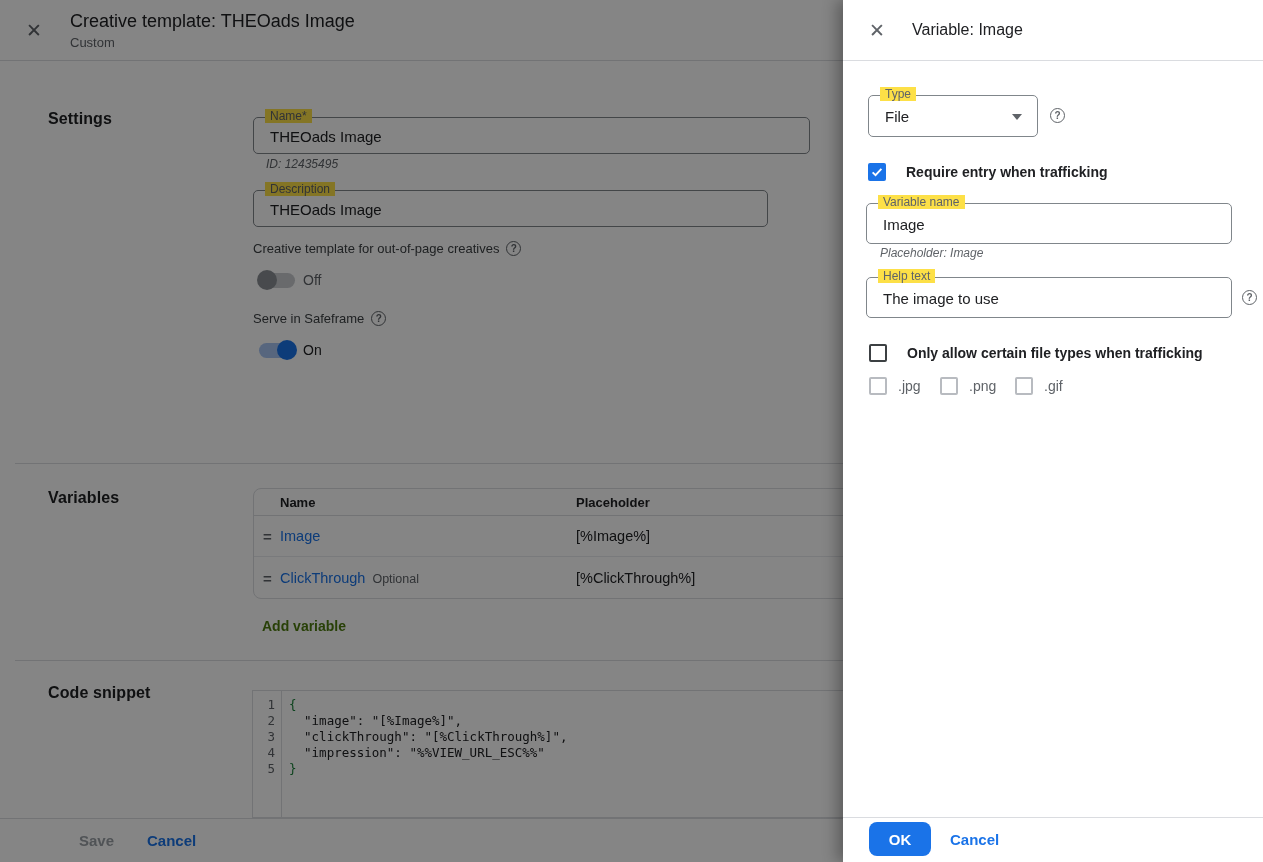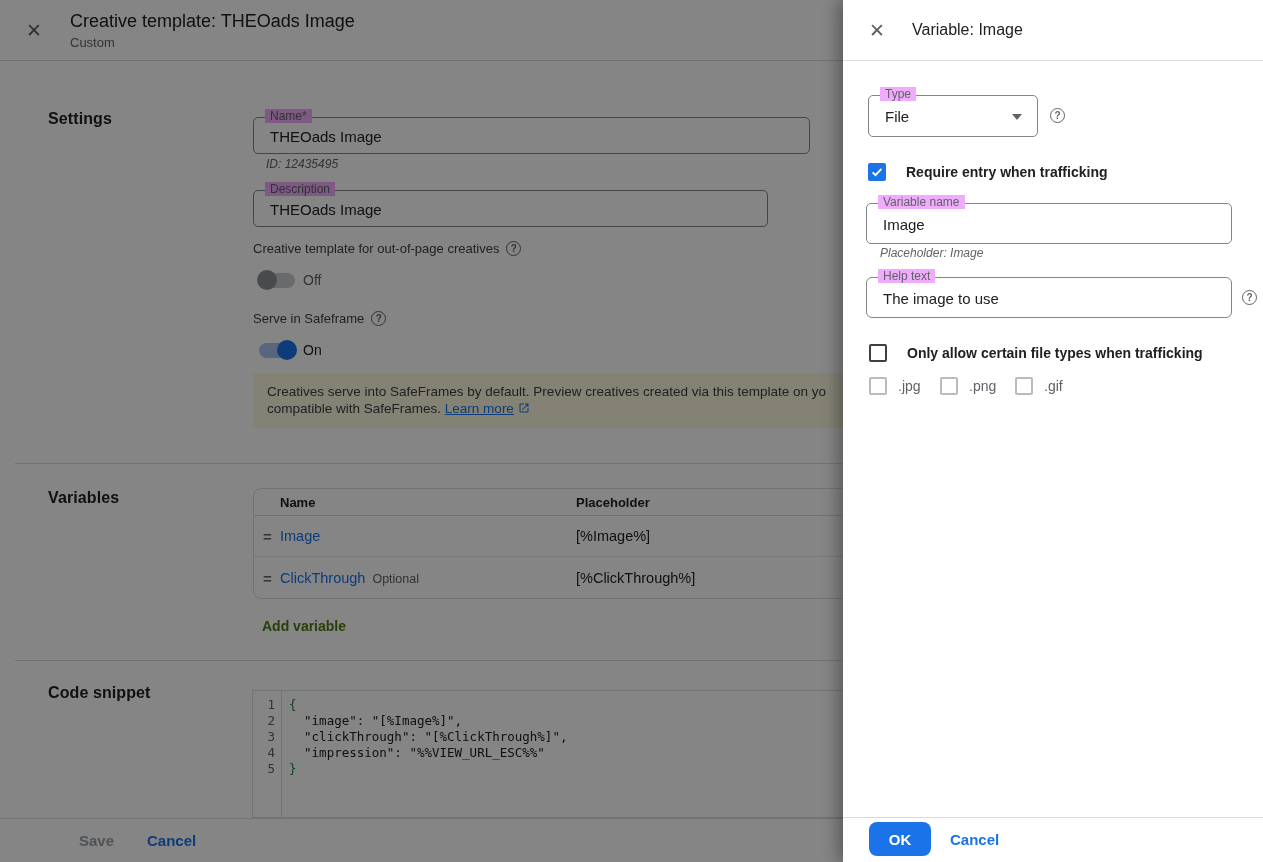--- a/index.html
+++ b/index.html
@@ -12,21 +12,21 @@
   
   .base { position:absolute; inset:0; background:#fff; }
   .page-header { position:absolute; top:0; left:0; width:100%; height:61px; background:#fff; border-bottom:1px solid #dadce0; }
   .close-x { position:absolute; font-size:19px; color:#5f6368; cursor:pointer; line-height:1; }
   .page-header .close-x { left:26px; top:21px; }
   .page-title { position:absolute; left:70px; top:11px; font-size:18px; color:#202124; white-space:nowrap; }
   .page-subtitle { position:absolute; left:70px; top:35px; font-size:13px; color:#5f6368; }
   .section-heading { position:absolute; font-size:16px; font-weight:700; color:#202124; letter-spacing:.1px; }
 
   .ofield { position:absolute; border:1px solid #80868b; border-radius:5px; background:#fff; }
-  .ofield .flabel { position:absolute; top:-9px; left:11px; font-size:12px; color:#5f6368; background:#f0abfc; padding:0 5px; white-space:nowrap; }
+  .ofield .flabel { position:absolute; top:-9px; left:11px; font-size:12px; color:#5f6368; background:#fde047; padding:0 5px; white-space:nowrap; }
   .ofield .fvalue { position:absolute; left:16px; top:50%; transform:translateY(-50%); font-size:15px; color:#202124; white-space:nowrap; }
 
   .helper { position:absolute; font-size:12px; color:#5f6368; white-space:nowrap;font-style:italic; }
   .inline-label { position:absolute; font-size:13px; color:#3c4043; display:flex; align-items:center; gap:7px; white-space:nowrap; }
 
   .help-circle { width:15px; height:15px; min-width:15px; border:1.5px solid #5f6368; border-radius:50%;
     color:#5f6368; font-size:10px; font-weight:700; display:inline-flex; align-items:center; justify-content:center; }
 
   .switch { position:absolute; width:40px; height:20px; cursor:pointer; }
   .switch .track { position:absolute; left:2px; top:3px; width:36px; height:15px; border-radius:8px; }
@@ -137,29 +137,20 @@
     <div class="inline-label" style="left:253px; top:311px;">
       <span>Serve in Safeframe</span>
       <span class="help-circle">?</span>
     </div>
     <div class="switch on" style="left:257px; top:340px;">
       <span class="track"></span>
       <span class="knob"></span>
     </div>
     <div class="toggle-state" style="left:303px; top:342px; color:#202124;">On</div>
 
-    <div class="note-box" style="left:253px; top:373px; width:690px; height:55px;">
-      <div>Creatives serve into SafeFrames by default. Preview creatives created via this template on yo</div>
-      <div>
-        <span>compatible with SafeFrames.</span>
-        <span class="learn-link">Learn more</span><span class="ext-icon"><svg width="12" height="12" viewBox="0 0 24 24" fill="#1a73e8">
-              <path d="M19 19H5V5h7V3H5a2 2 0 0 0-2 2v14a2 2 0 0 0 2 2h14c1.1 0 2-.9 2-2v-7h-2v7zM14 3v2h3.59l-9.83 9.83 1.41 1.41L19 6.41V10h2V3h-7z"></path>
-            </svg></span>
-      </div>
-    </div>
 
     <div class="divider" style="top:463px;"></div>
 
     <div class="section-heading" style="left:48px; top:489px;">Variables</div>
 
     <div class="vtable" style="left:253px; top:488px; width:750px;">
       <div class="thead">
         <span class="th" style="left:26px;">Name</span>
         <span class="th" style="left:322px;">Placeholder</span>
       </div>
@@ -228,21 +219,21 @@
         </span>
       <span class="cb-label">Require entry when trafficking</span>
     </div>
 
     <div class="ofield abs" style="left:23px; top:203px; width:366px; height:41px;">
       <span class="flabel">Variable name</span>
       <span class="fvalue">Image</span>
     </div>
     <div class="helper abs" style="left:37px; top:246px;">Placeholder: Image</div>
 
-    <div class="ofield abs" style="left:23px; top:277px; width:366px; height:41px;border-radius:6px;">
+    <div class="ofield abs" style="left:23px; top:277px; width:366px; height:41px;">
       <span class="flabel">Help text</span>
       <span class="fvalue">The image to use</span>
     </div>
     <span class="help-circle abs" style="left:399px; top:290px;">?</span>
 
     <div class="cb-row" style="left:26px; top:344px;">
       <span class="cb unchecked"></span>
       <span class="cb-label">Only allow certain file types when trafficking</span>
     </div>
 

